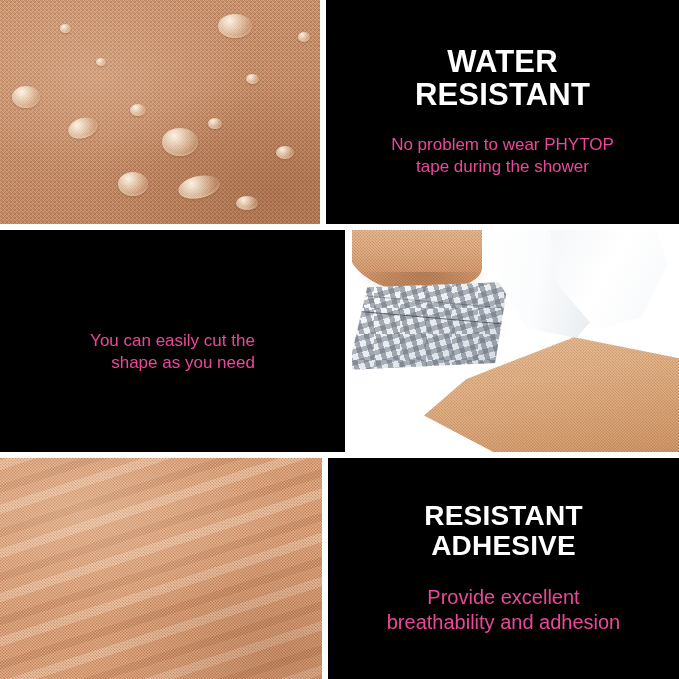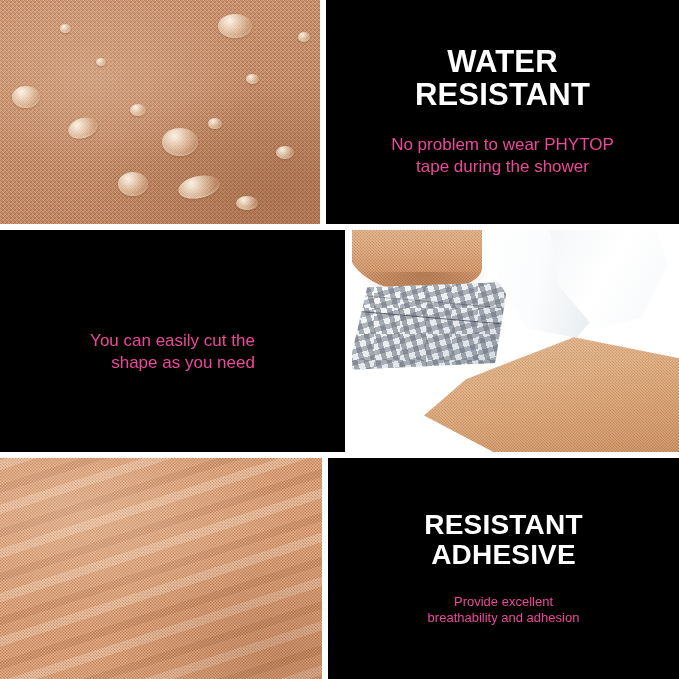--- a/index.html
+++ b/index.html
@@ -16,21 +16,21 @@
   .headline{color:#ffffff;font-weight:700;line-height:1.06;
             letter-spacing:.2px;white-space:pre-line;}
   .subline{color:#ec4899;font-weight:400;line-height:1.28;
            white-space:pre-line;}
 
   #p1 .headline{font-size:31px;}
   #p1 .subline{font-size:17px;margin-top:22px;}
   #p2 .headline{font-size:28px;}
   #p2 .subline{font-size:17px;margin-top:22px;text-align:right;}
   #p3 .headline{font-size:28px;}
-  #p3 .subline{font-size:13px;margin-top:24px;}
+  #p3 .subline{font-size:20px;margin-top:24px;}
 
   
   #photoWater{background:#c98d66;}
   .weave{position:absolute;inset:-10%;
      background-image:
        repeating-linear-gradient(45deg,  rgba(255,255,255,.20) 0 1px, rgba(0,0,0,0) 1px 3px),
        repeating-linear-gradient(-45deg, rgba(90,45,20,.26) 0 1px, rgba(0,0,0,0) 1px 3px),
        repeating-linear-gradient(0deg,   rgba(120,60,30,.10) 0 1px, rgba(0,0,0,0) 1px 4px),
        repeating-linear-gradient(90deg,  rgba(255,235,215,.10) 0 1px, rgba(0,0,0,0) 1px 4px);
      background-size:4px 4px,4px 4px,4px 4px,4px 4px;}

